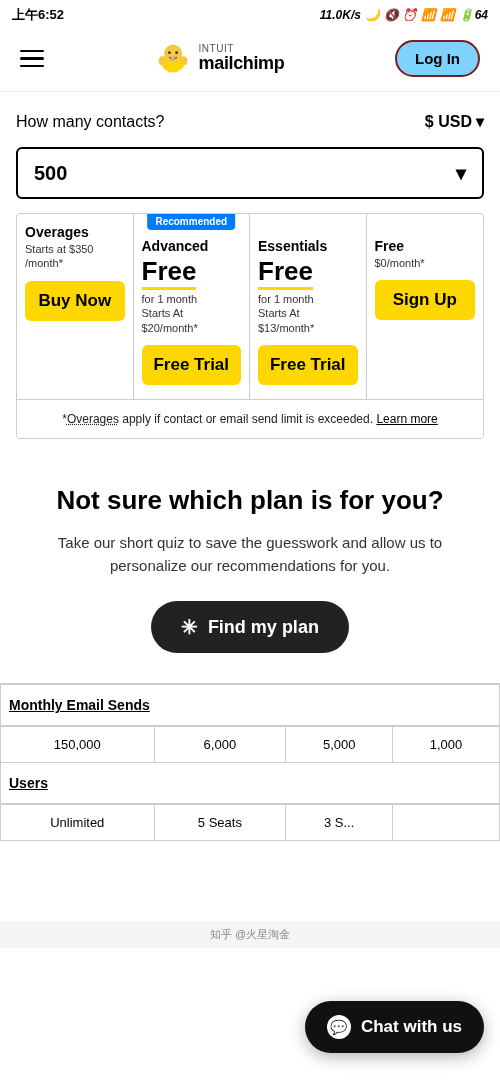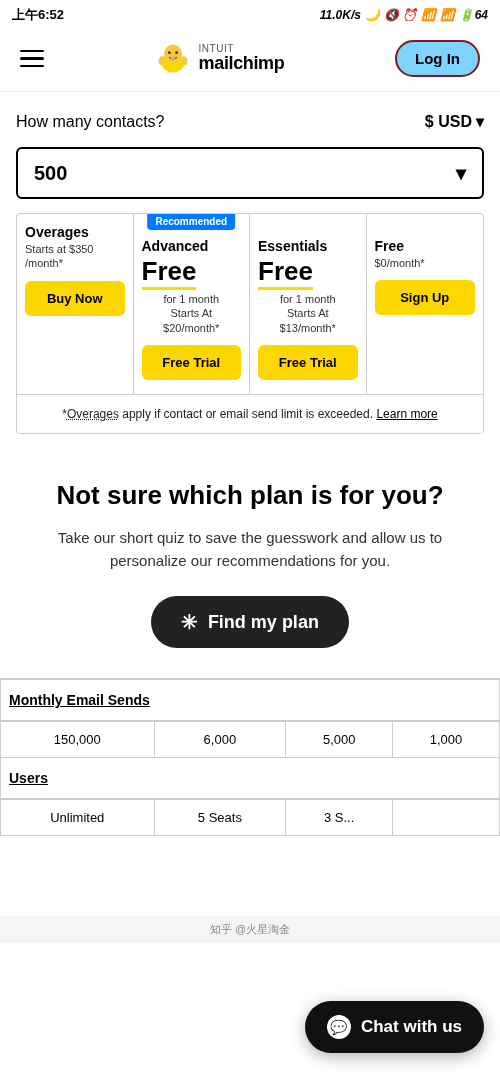--- a/index.html
+++ b/index.html
@@ -172,28 +172,27 @@
       color: #000;
       border-bottom: 3px solid #FFD700;
       display: inline-block;
       margin-bottom: 2px;
     }
     .plan-free-detail {
       font-size: 11px;
       color: #333;
       margin-bottom: 4px;
       line-height: 1.3;
-      text-align: center;
     }
     .plan-btn {
       width: 100%;
       padding: 10px 4px;
       border: none;
       border-radius: 6px;
-      font-size: 13px;
+      font-size: 17px;
       font-weight: 700;
       cursor: pointer;
       margin-top: 6px;
       background: #FFD700;
       color: #000;
     }
     .plan-btn.buy-now { background: #FFD700; }
     .plan-btn.free-trial { background: #FFD700; }
     .plan-btn.sign-up { background: #FFD700; }
 

